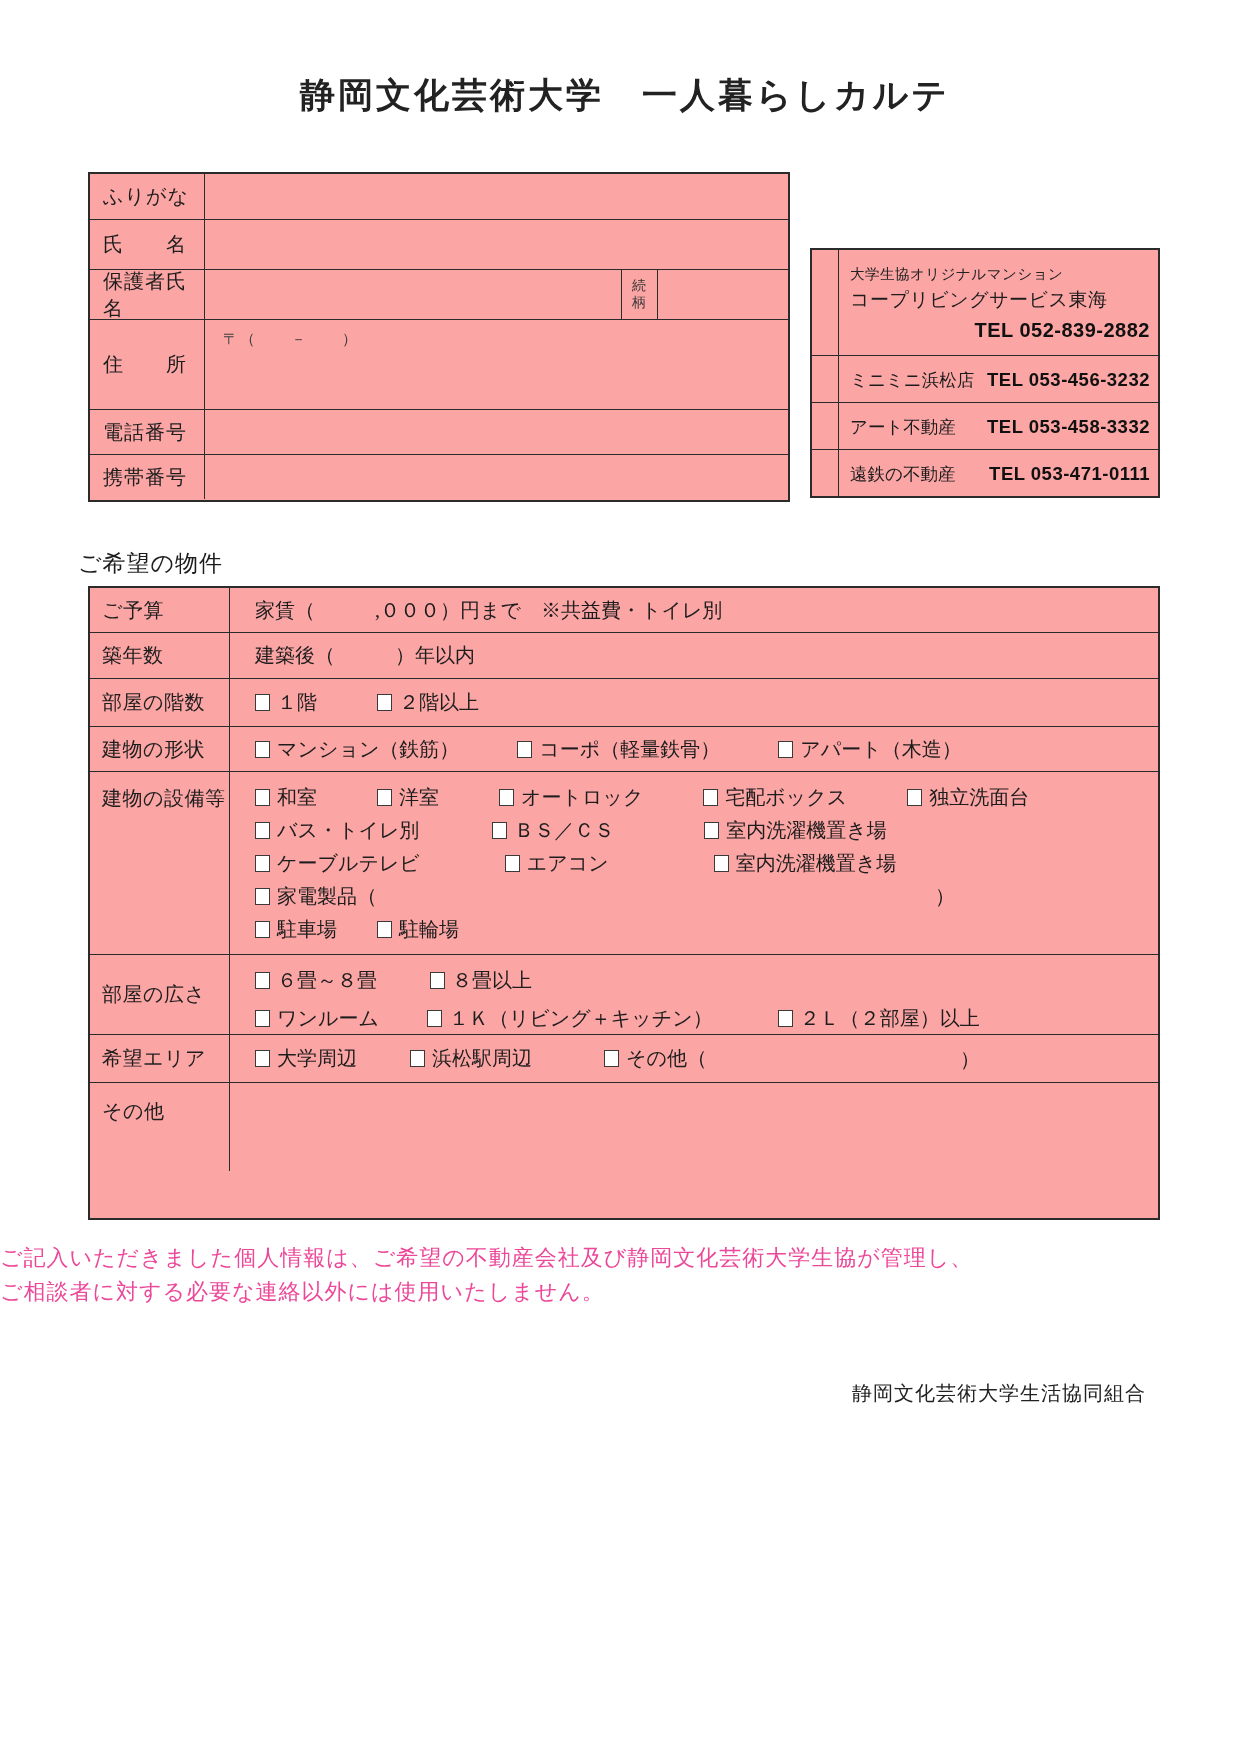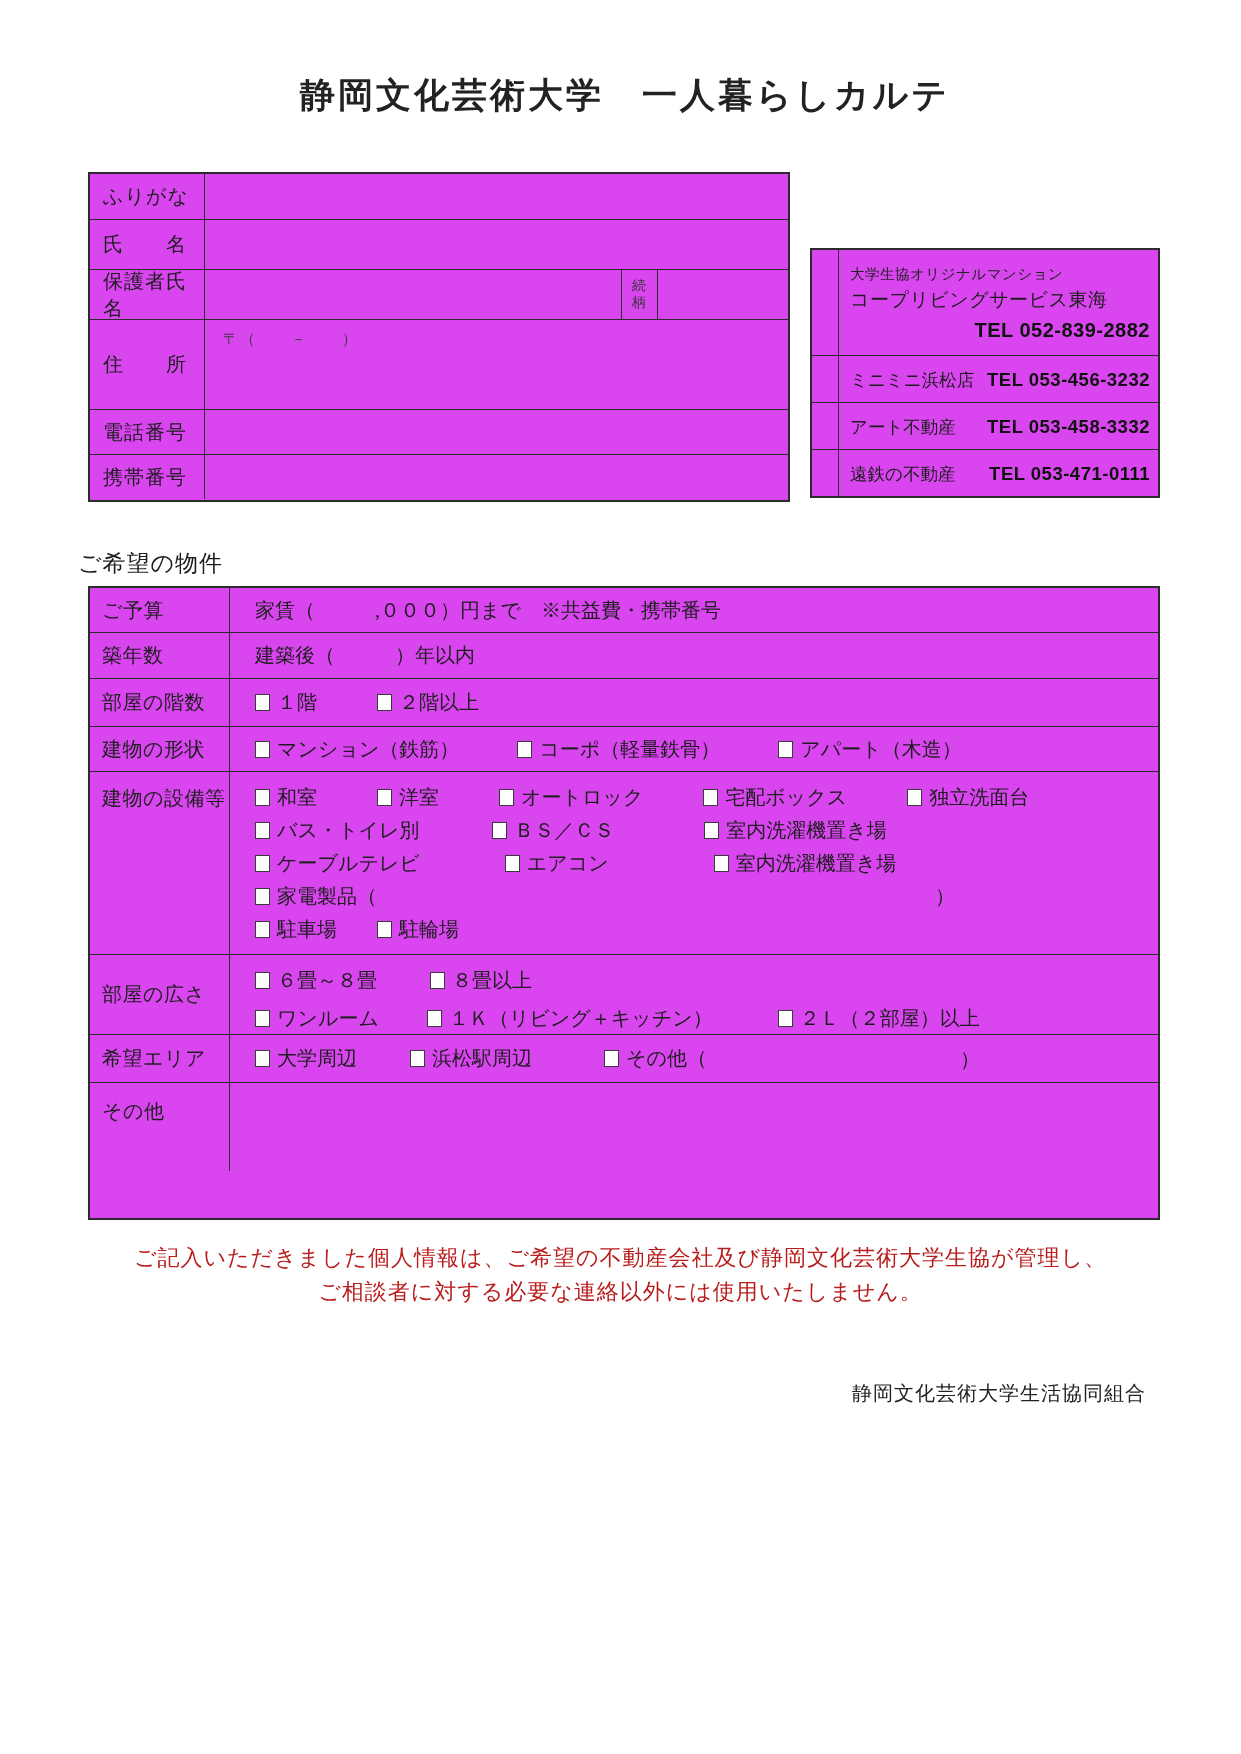--- a/index.html
+++ b/index.html
@@ -11,21 +11,21 @@
   }
   .abs { position:absolute; }
 
   
   .title {
     left:300px; top:72px; font-size:35px; font-weight:bold; letter-spacing:3px;
     font-family:"Liberation Sans","DejaVu Sans",sans-serif; color:#222;
   }
 
   
-  .box { border:2px solid #2b2b2b; background:#d946ef; }
+  .box { border:2px solid #2b2b2b; background:#fca5a5; }
   .row { display:flex; border-bottom:1.5px solid #2b2b2b; }
   .row:last-child { border-bottom:none; }
 
   
   .ptable { left:88px; top:172px; width:702px; height:330px; }
   .plabel {
     width:115px; border-right:1.5px solid #2b2b2b; display:flex; align-items:center;
     padding-left:13px; font-size:20px; letter-spacing:1px; flex-shrink:0;
   }
   .pfield { flex:1; position:relative; }
@@ -61,21 +61,21 @@
   .wcontent.col { flex-direction:column; align-items:flex-start; justify-content:flex-start; padding-top:12px; }
   .oline { white-space:nowrap; line-height:26px; margin-bottom:7px; position:relative; width:100%; }
   .opt { font-size:20px; white-space:nowrap; display:inline-block; }
   .cb {
     display:inline-block; width:15px; height:17px; border:1.5px solid #3a3a3a;
     margin-right:7px; vertical-align:-2px; background:#fff;
   }
   .close-paren { position:absolute; font-size:20px; }
 
   
-  .privacy { left:0; width:1241px; text-align:center; font-size:22px; letter-spacing:1px; color:#b91c1c; }
+  .privacy { left:0; width:1241px; font-size:22px; letter-spacing:1px; color:#ec4899; }
   .signature {
     right:95px; top:1352px; font-size:20px; letter-spacing:1px; color:#222;
     font-family:Liberation Serif, serif;
     margin-top:28px;
   }
 </style>
 </head>
 <body>
 
 <div class="page">
@@ -147,21 +147,21 @@
     </div>
   </div>
 
   <div class="abs wheading">ご希望の物件</div>
 
   <div class="abs box wtable">
 
     <div class="row" style="height:45px;">
       <div class="wlabel">ご予算</div>
       <div class="wcontent">
-        <span>家賃（　　　,０００）円まで　※共益費・携帯番号</span>
+        <span>家賃（　　　,０００）円まで　※共益費・トイレ別</span>
       </div>
     </div>
 
     <div class="row" style="height:46px;">
       <div class="wlabel">築年数</div>
       <div class="wcontent">
         <span>建築後（　　　）年以内</span>
       </div>
     </div>
 

